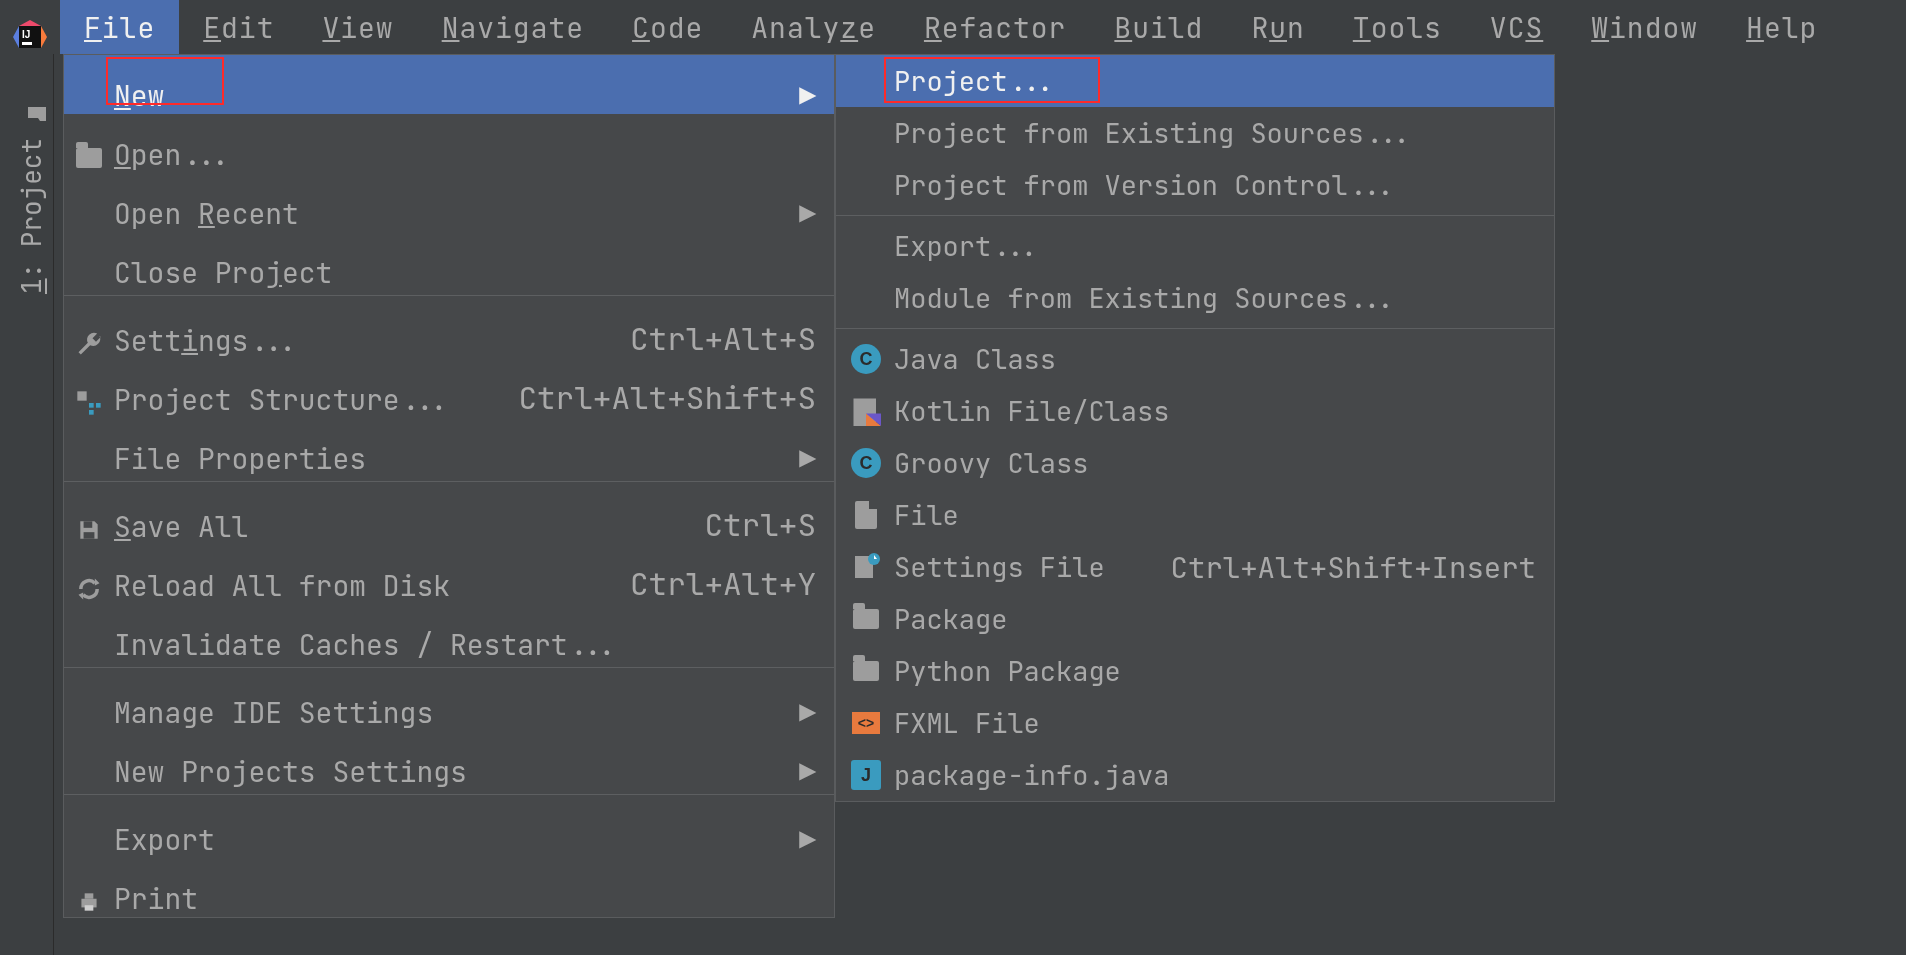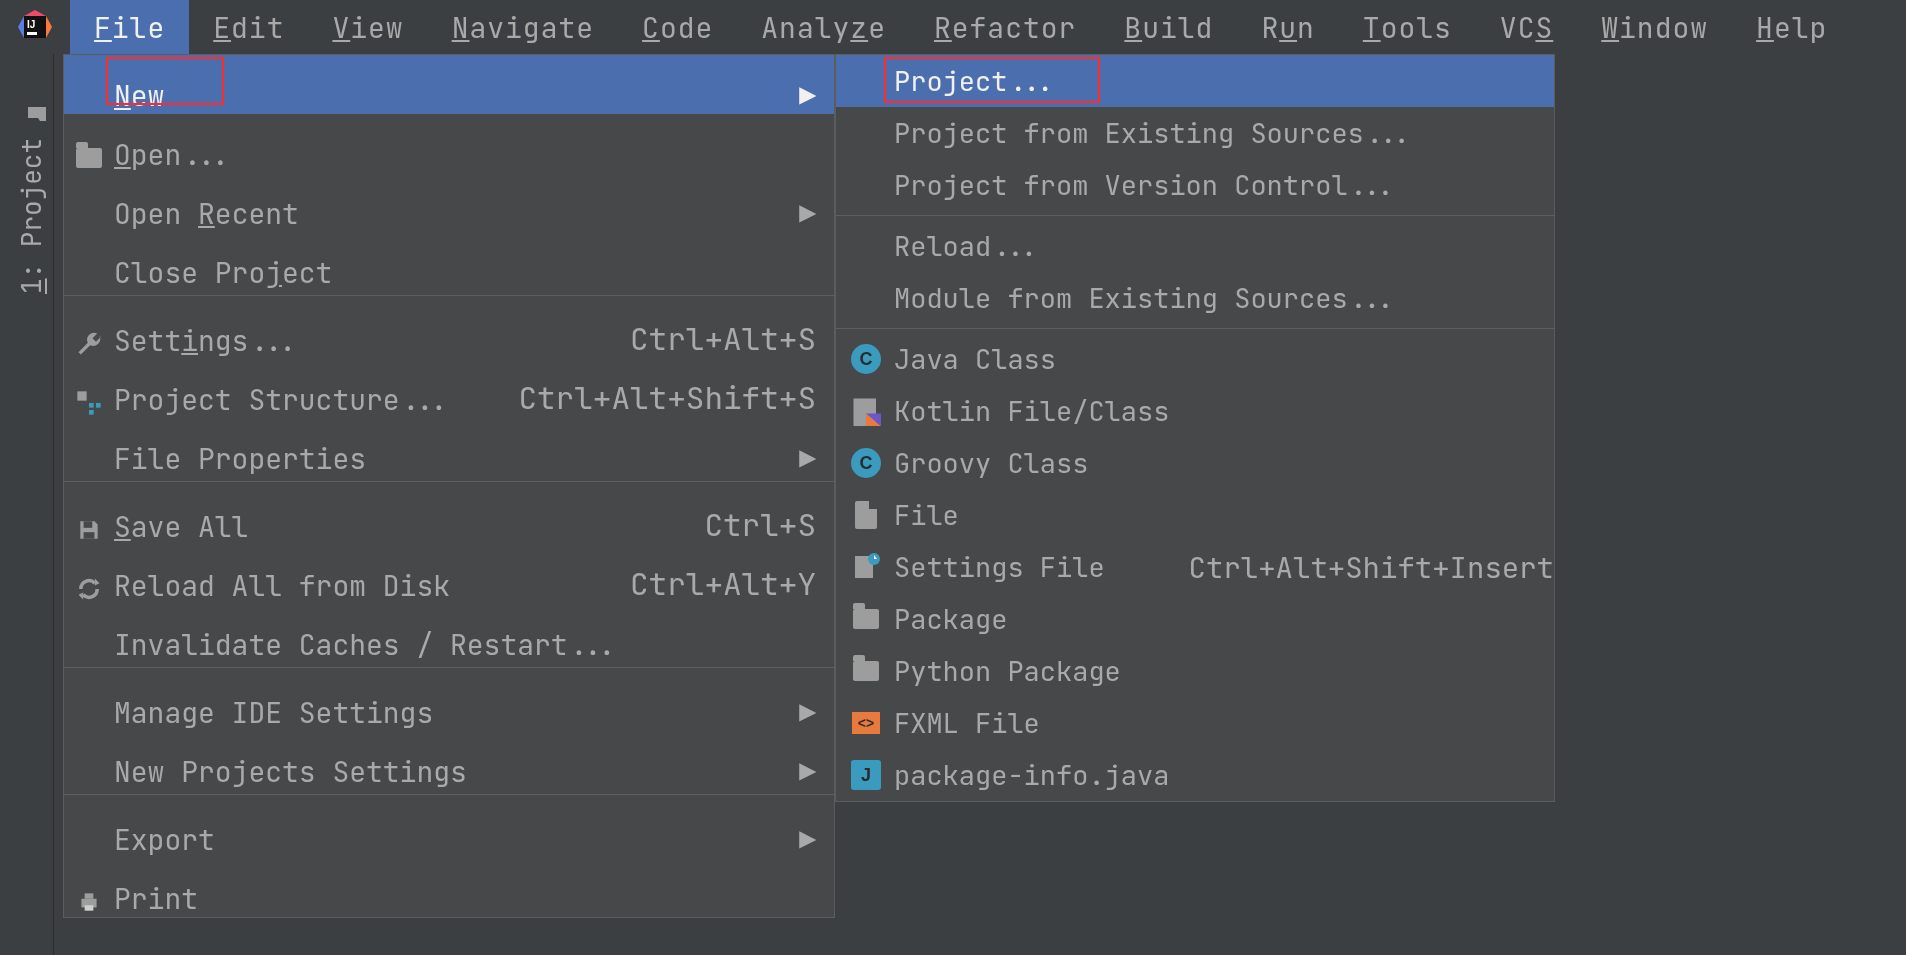--- a/index.html
+++ b/index.html
@@ -14,21 +14,21 @@
   }
 
   
   .menubar {
     position: absolute; left: 0; top: 0; right: 0; height: 54px;
     background: #3c3f41;
     display: flex; align-items: stretch;
     z-index: 1;
   }
   .app-logo {
-    width: 70px; display: flex; align-items: center; justify-content: center;
+    width: 60px; display: flex; align-items: flex-end; justify-content: center;
   }
   .menubar-item {
     display: flex; align-items: center;
     padding: 0 24px;
     color: #a9a9a9;
     letter-spacing: 1px;
     white-space: nowrap;
   }
   .menubar-item.active {
     background: #4b6eaf;
@@ -107,21 +107,21 @@
     left: 835px; top: 54px;
     width: 720px;
     background: #46484a;
     border: 1px solid #5a5c5e;
     z-index: 6;
     font-size: 27px;
   }
   .new-menu .row {
     height: 52px;
     display: flex; align-items: center;
-    padding-left: 58px; 
+    padding-left: 58px; padding-right: 18px;
     position: relative;
     color: #a9a9a9;
   }
   .new-menu .row.highlight { background: #4b6eaf; color: #f0f0f0; }
   .new-menu .row .shortcut { margin-left: auto; font-size: 29px; color: #a9a9a9; letter-spacing: 0; }
   .new-menu .sep { height: 1px; background: #5d5f61; margin: 4px 0; }
   .new-menu .row .lead-icon {
     position: absolute; left: 14px; width: 32px; height: 32px;
     display: flex; align-items: center; justify-content: center;
   }
@@ -311,21 +311,21 @@
       <span class="lead-icon"></span>
       <span>Project from Existing Sources...</span>
     </div>
     <div class="row">
       <span class="lead-icon"></span>
       <span>Project from Version Control...</span>
     </div>
     <div class="sep"></div>
     <div class="row">
       <span class="lead-icon"></span>
-      <span>Reload...</span>
+      <span>Export...</span>
     </div>
     <div class="row">
       <span class="lead-icon"></span>
       <span>Module from Existing Sources...</span>
     </div>
     <div class="sep"></div>
     <div class="row">
       <span class="lead-icon">
         <div class="ic-circle-c" style="background: rgb(58, 155, 191);">C</div>
       </span>

